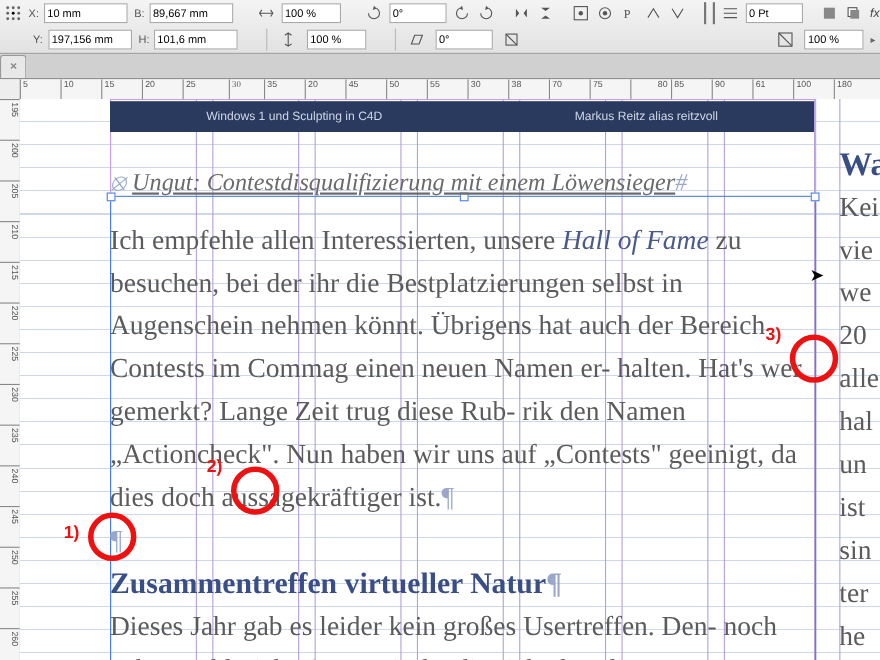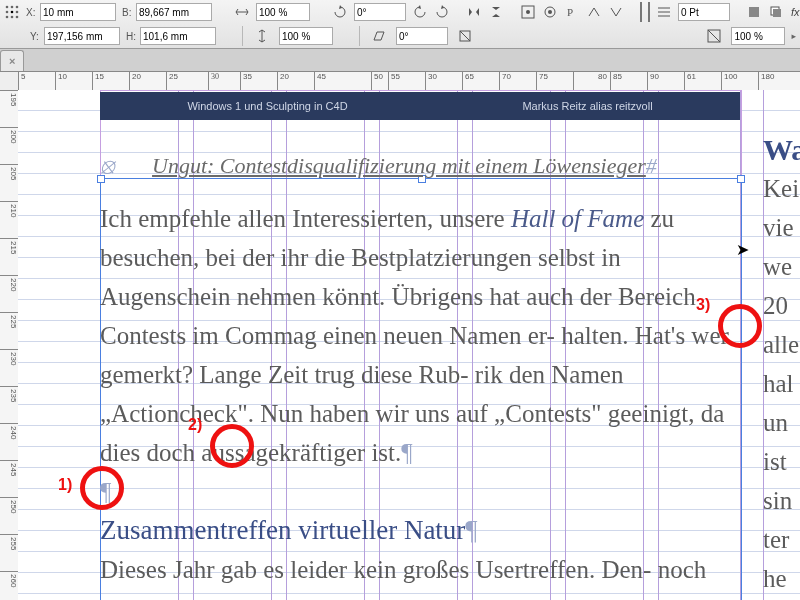--- a/index.html
+++ b/index.html
@@ -34,21 +34,21 @@
   .col-guides{position:absolute;inset:0;}
   .col-guides div{position:absolute;top:0;bottom:0;border-left:1px solid #b59fdc;}
   .margin-box{position:absolute;border:1px solid #c59fe0;}
   
   .page-header{position:absolute;left:82px;top:2px;width:640px;height:28px;background:#2a3a5e;color:#cfd6e6;display:flex;align-items:center;justify-content:space-around;font-size:11px;}
   
   .bodytext{position:absolute;left:82px;top:56px;width:640px;font-family:Georgia,'Times New Roman',serif;color:#5b5b5b;font-size:25px;line-height:39px;}
   .bodytext .subhead{font-style:italic;color:#6a6a6a;font-size:22px;}
   .bodytext .subhead .pil{color:#9aa7c9;}
   .link{font-style:italic;color:#4a5a8a;}
-  .h2{color:#3a4e86;font-weight:normal;font-size:27px;}
+  .h2{color:#3a4e86;font-weight:bold;font-size:27px;}
   .hidden-char{color:#9aa7c9;}
   .rightcol{position:absolute;left:745px;top:40px;width:60px;font-family:Georgia,serif;font-size:25px;line-height:39px;color:#5b5b5b;overflow:hidden;white-space:nowrap;}
   .rightcol .h1{color:#3a4e86;font-weight:bold;font-size:30px;}
   
   .cursor-arrow{position:absolute;left:718px;top:150px;font-size:16px;color:#000;}
   
   .anno{position:absolute;width:34px;height:34px;border:5px solid #e11;border-radius:50%;}
   .anno-label{position:absolute;color:#e11;font-weight:bold;font-size:16px;}
   
   .sel-frame{position:absolute;border:1px solid #4a7fe0;}
@@ -236,24 +236,24 @@
   <div class="h-ruler" id="hruler">
       <div class="tick" style="left: 0px;">5</div>
       <div class="tick" style="left: 37px;">10</div>
       <div class="tick" style="left: 74px;">15</div>
       <div class="tick" style="left: 111px;">20</div>
       <div class="tick" style="left: 148px;">25</div>
       <div class="tick" style="left: 190px; font-family: Liberation Serif, serif;">30</div>
       <div class="tick" style="left: 222px;">35</div>
       <div class="tick" style="left: 259px;">20</div>
       <div class="tick" style="left: 296px;">45</div>
-      <div class="tick" style="left: 353px;">50</div>
+      <div class="tick" style="left: 333px;">50</div>
       <div class="tick" style="left: 370px;">55</div>
       <div class="tick" style="left: 407px;">30</div>
-      <div class="tick" style="left: 444px;">65</div>
+      <div class="tick" style="left: 444px;">38</div>
       <div class="tick" style="left: 481px;">70</div>
       <div class="tick" style="left: 518px;">75</div>
       <div class="tick" style="left: 555px; padding-left: 24px;">80</div>
       <div class="tick" style="left: 592px;">85</div>
       <div class="tick" style="left: 629px;">90</div>
       <div class="tick" style="left: 666px;">61</div>
       <div class="tick" style="left: 703px;">100</div>
       <div class="tick" style="left: 740px;">180</div>
     </div>
   <div class="v-ruler" id="vruler">
@@ -301,21 +301,21 @@
 
     <div class="sel-frame" style="left:82px;top:88px;width:640px;height:500px;">
       <div class="h" style="left:-4px;top:-4px;"></div>
       <div class="h" style="left:50%;top:-4px;margin-left:-3px;"></div>
       <div class="h" style="right:-4px;top:-4px;"></div>
     </div>
 
     <div class="bodytext">
       <div class="subhead">
         <span style="color:#9aa7c9;">⦻</span>
-        <span style="text-decoration:underline;margin-left:32px;">Ungut: Contestdisqualifizierung mit einem Löwensieger</span><span class="pil">#</span>
+        <span style="text-decoration:underline;">Ungut: Contestdisqualifizierung mit einem Löwensieger</span><span class="pil">#</span>
       </div>
       <div style="height:14px;"></div>
       <div>
         <span>Ich empfehle allen Interessierten, unsere </span><span class="link">Hall of Fame</span><span> zu besuchen, bei der ihr die Bestplatzierungen selbst in Augenschein nehmen könnt. Übrigens hat auch der Bereich Contests im Commag einen neuen Namen er- halten. Hat's wer gemerkt? Lange Zeit trug diese Rub- rik den Namen „Actioncheck". Nun haben wir uns auf „Contests" geeinigt, da dies doch aussagekräftiger ist.</span><span class="hidden-char">¶</span>
       </div>
       <div><span class="hidden-char">¶</span></div>
       <div class="h2">
         <span>Zusammentreffen virtueller Natur</span><span class="hidden-char">¶</span>
       </div>
       <div>Dieses Jahr gab es leider kein großes Usertreffen. Den- noch gab es zahlreiche Stammtische die sich über die</div>

